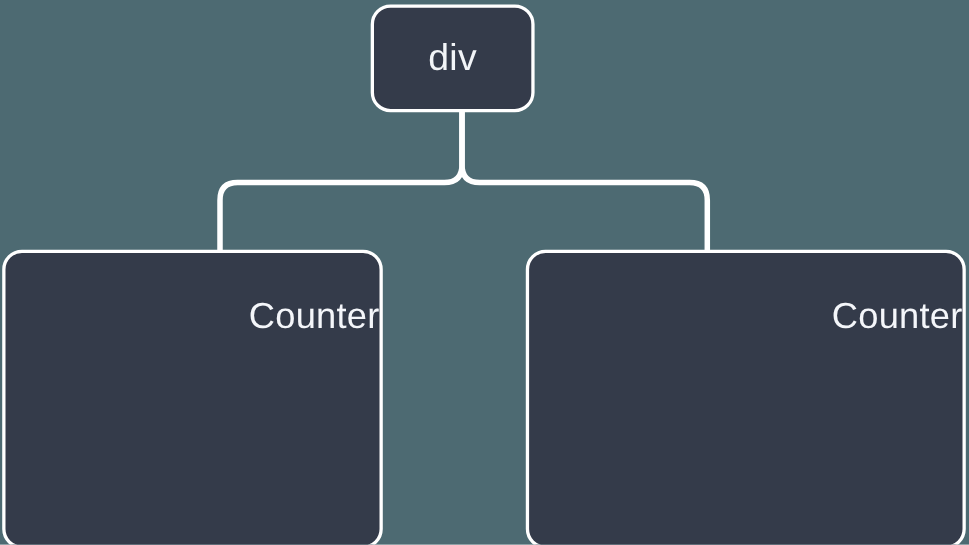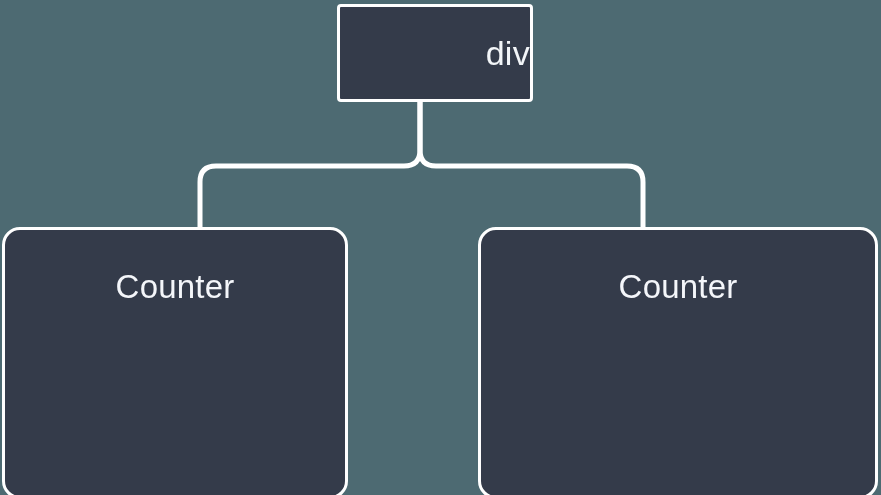--- a/index.html
+++ b/index.html
@@ -35,26 +35,26 @@
     box-sizing: border-box;
     background: #343b4a;
     border: 3px solid #ffffff;
     z-index: 2;
   }
 
   
   #root-node {
     left: 337px;
     top: 4px;
-    width: 196px;
+    width: 149px;
     height: 98px;
-    border-radius: 4px;
+    border-radius: 18px;
     display: flex;
     align-items: center;
-    justify-content: flex-end;
+    justify-content: center;
   }
   #root-node .node-title {
     color: #f2f5f8;
     font-size: 34px;
     font-weight: 300;
     letter-spacing: 0.3px;
     line-height: 1;
   }
 
   
@@ -69,21 +69,21 @@
     height: 272px;
   }
   #card-right {
     left: 478px;
     top: 227px;
     width: 400px;
     height: 272px;
   }
   .card .node-title {
     display: block;
-    text-align: center;
+    text-align: right;
     color: #f4f6fa;
     font-size: 33px;
     font-weight: 300;
     letter-spacing: 0.2px;
     line-height: 1;
   }
 </style>
 </head>
 <body>
 

